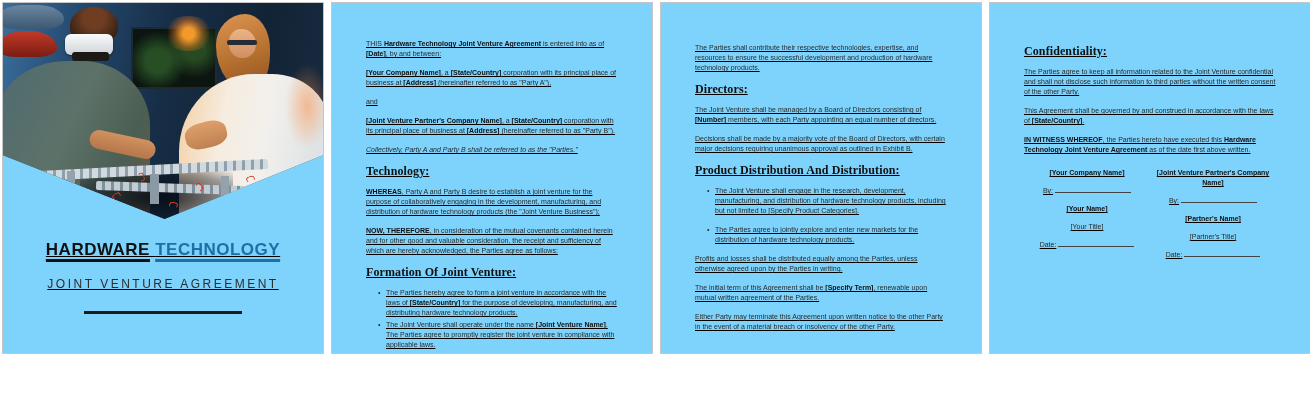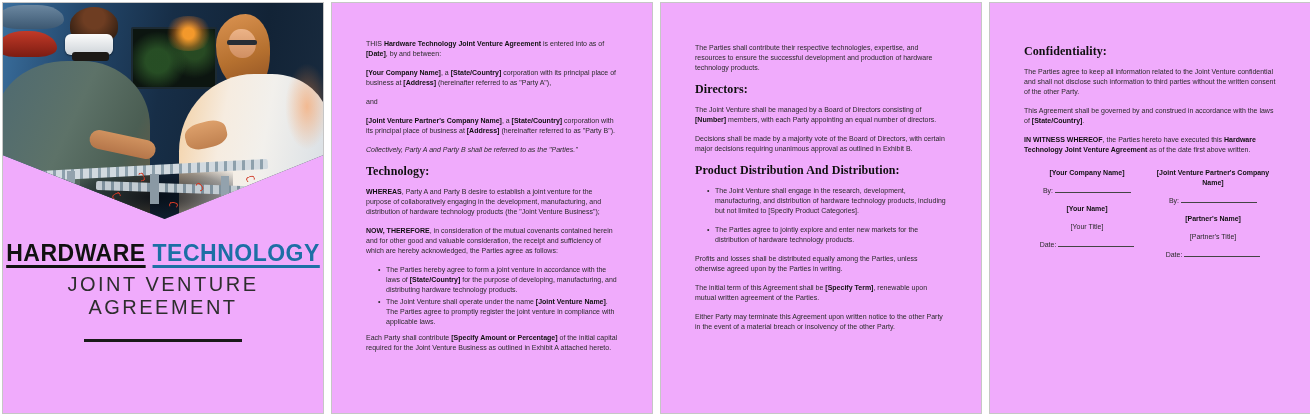--- a/index.html
+++ b/index.html
@@ -4,22 +4,22 @@
 <style>
   * { box-sizing: border-box; margin: 0; padding: 0; }
   html,body { background:#ffffff; }
   body { font-family:"Liberation Sans", sans-serif; }
 
   .canvas {
     width:1310px; height:418px; background:#ffffff;
     display:flex; gap:7px; padding:2px; overflow:hidden;
   }
   .page {
-    width:322px; height:412px; background:#f0abfc;
-    border:1px solid #c6c6c6; position:relative; overflow:hidden; flex:0 0 auto;
+    width:322px; height:352px; background:#7dd3fc;
+    border:1px solid #c6c6c6; position:relative; overflow:hidden; flex:0 0 auto;text-decoration:underline;
   }
   .page-content { padding:36px 34px 0; }
 
   
   p.body, li.body, .sig * {
     font-size:7px; line-height:10px; color:#2a2a2a;
     font-family:"Liberation Sans", sans-serif;
   }
   p.body { margin:0 0 9px; }
   .b { font-weight:bold; color:#111; }
@@ -68,25 +68,25 @@
   .ph-post3 { left:68%; top:80%; width:2.6%; height:12%; background:#93a2ad; }
   .wire { width:9px; height:6px; border:1.6px solid #cf3a26; border-radius:50%; border-bottom-color:transparent; }
   .w1 { left:16%; top:82%; transform:rotate(20deg); }
   .w2 { left:34%; top:88%; transform:rotate(-30deg); }
   .w3 { left:52%; top:92%; transform:rotate(10deg); }
   .w4 { left:60%; top:84%; transform:rotate(50deg); }
   .w5 { left:76%; top:80%; transform:rotate(-20deg); }
   .w6 { left:42%; top:79%; transform:rotate(70deg); }
 
   .titleblock { text-align:center; margin-top:21px; }
-  .t1 { font-size:23px; font-weight:800; letter-spacing:0.5px; color:#111;
+  .t1 { font-size:17px; font-weight:800; letter-spacing:0.5px; color:#111;
         font-family:"Liberation Sans", sans-serif; }
   .t1 .word { text-decoration:underline; text-decoration-thickness:2.5px; text-underline-offset:4px; }
   .t1 .accent { }
-  .t2 { font-size:20px; font-weight:400; letter-spacing:2.5px; color:#2d2d2d; margin-top:6px;
+  .t2 { font-size:12px; font-weight:400; letter-spacing:2.5px; color:#2d2d2d; margin-top:17px;
         font-family:"Liberation Sans", sans-serif; }
   .title-rule { width:158px; height:2.5px; background:#1a1a1a; margin:20px auto 0; }
 
   
   .sig { display:flex; margin-top:13px; }
   .sig-col { flex:1; text-align:center; }
   .sig-col > div { margin-bottom:8px; }
   .sig-company, .sig-name { font-weight:bold; color:#111; }
   .sig-line { display:inline-block; width:76px; border-bottom:1px solid #444; height:7px; margin-left:2px; }
 </style>
@@ -138,20 +138,21 @@
   <div class="page">
     <div class="page-content">
       <p class="body"><span>THIS </span><span class="b">Hardware Technology Joint Venture Agreement</span><span> is entered into as of </span><span class="b">[Date]</span><span>, by and between:</span></p>
       <p class="body"><span class="b">[Your Company Name]</span><span>, a </span><span class="b">[State/Country]</span><span> corporation with its principal place of business at </span><span class="b">[Address]</span><span> (hereinafter referred to as "Party A"),</span></p>
       <p class="body">and</p>
       <p class="body"><span class="b">[Joint Venture Partner's Company Name]</span><span>, a </span><span class="b">[State/Country]</span><span> corporation with its principal place of business at </span><span class="b">[Address]</span><span> (hereinafter referred to as "Party B").</span></p>
       <p class="body"><span class="i">Collectively, Party A and Party B shall be referred to as the "Parties."</span></p>
       <h3 class="sec">Technology:</h3>
       <p class="body"><span class="b">WHEREAS</span><span>, Party A and Party B desire to establish a joint venture for the purpose of collaboratively engaging in the development, manufacturing, and distribution of hardware technology products (the "Joint Venture Business");</span></p>
       <p class="body"><span class="b">NOW, THEREFORE</span><span>, in consideration of the mutual covenants contained herein and for other good and valuable consideration, the receipt and sufficiency of which are hereby acknowledged, the Parties agree as follows:</span></p>
+      <h3 class="sec">Formation Of Joint Venture:</h3>
       <ul class="blist">
         <li class="body"><span>The Parties hereby agree to form a joint venture in accordance with the laws of </span><span class="b">[State/Country]</span><span> for the purpose of developing, manufacturing, and distributing hardware technology products.</span></li>
         <li class="body"><span>The Joint Venture shall operate under the name </span><span class="b">[Joint Venture Name]</span><span>. The Parties agree to promptly register the joint venture in compliance with applicable laws.</span></li>
       </ul>
       <p class="body"><span>Each Party shall contribute </span><span class="b">[Specify Amount or Percentage]</span><span> of the initial capital required for the Joint Venture Business as outlined in Exhibit A attached hereto.</span></p>
     </div>
   </div>
 
   <div class="page">
     <div class="page-content" style="padding-top:40px">

